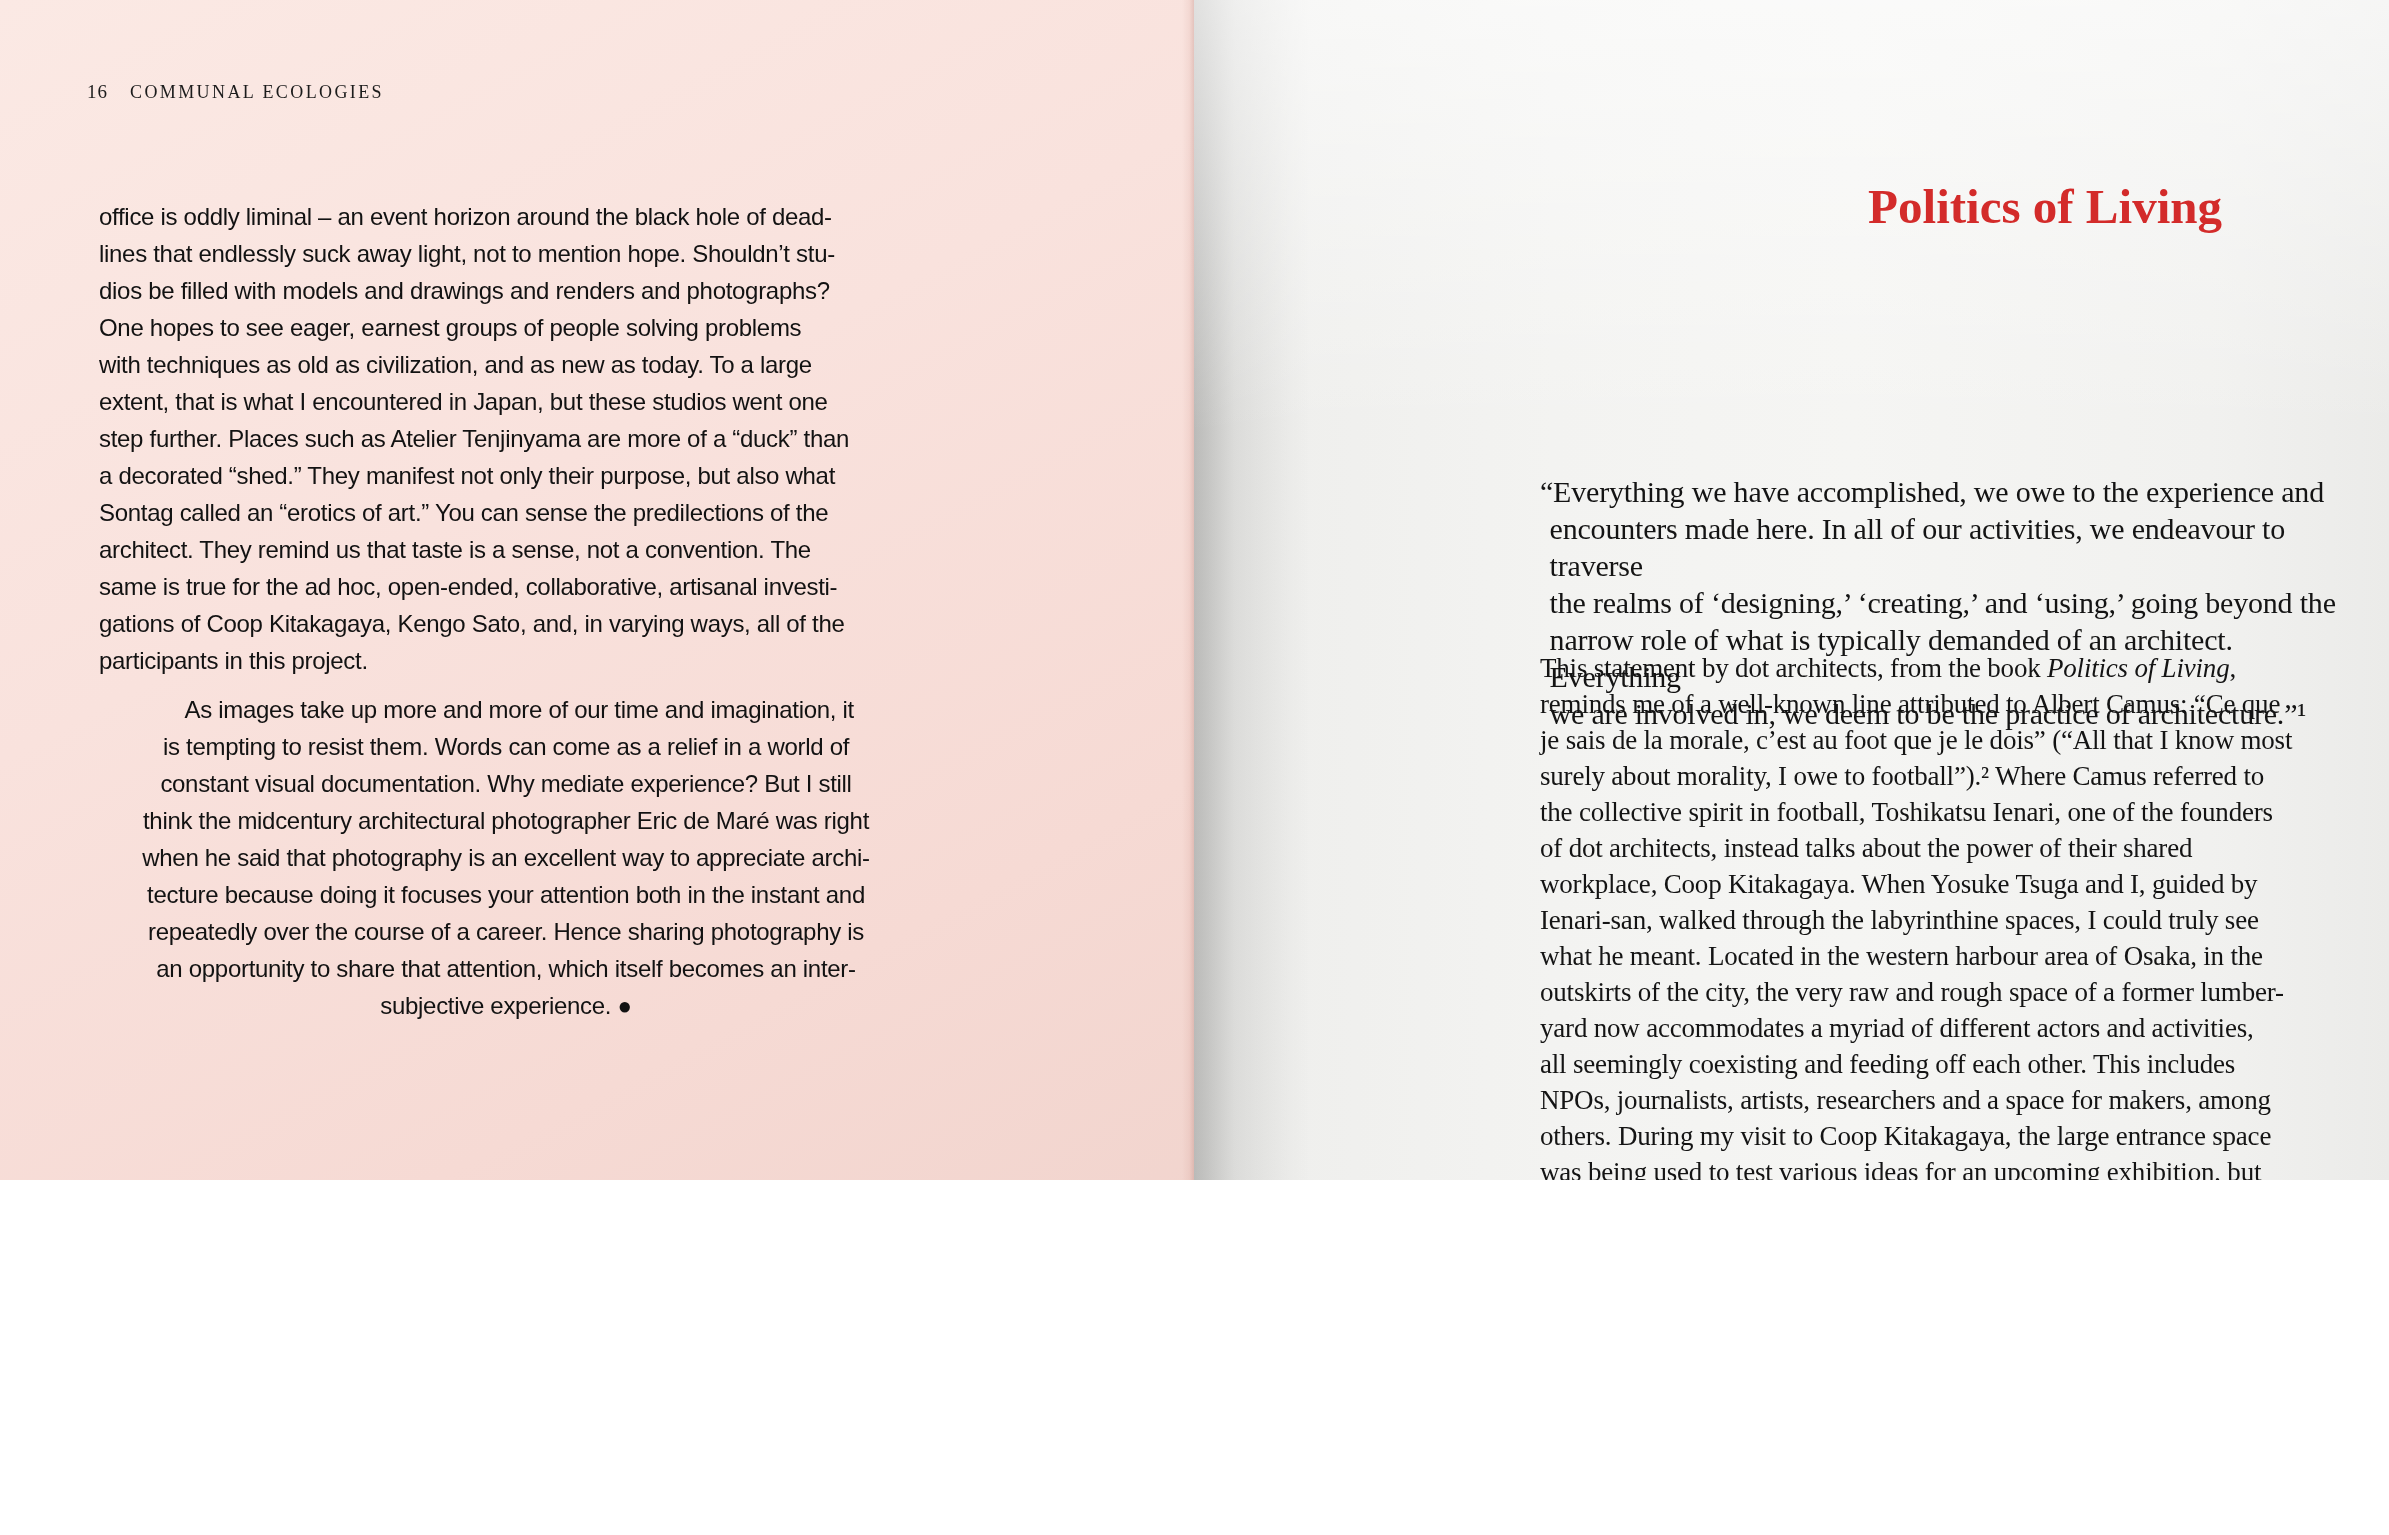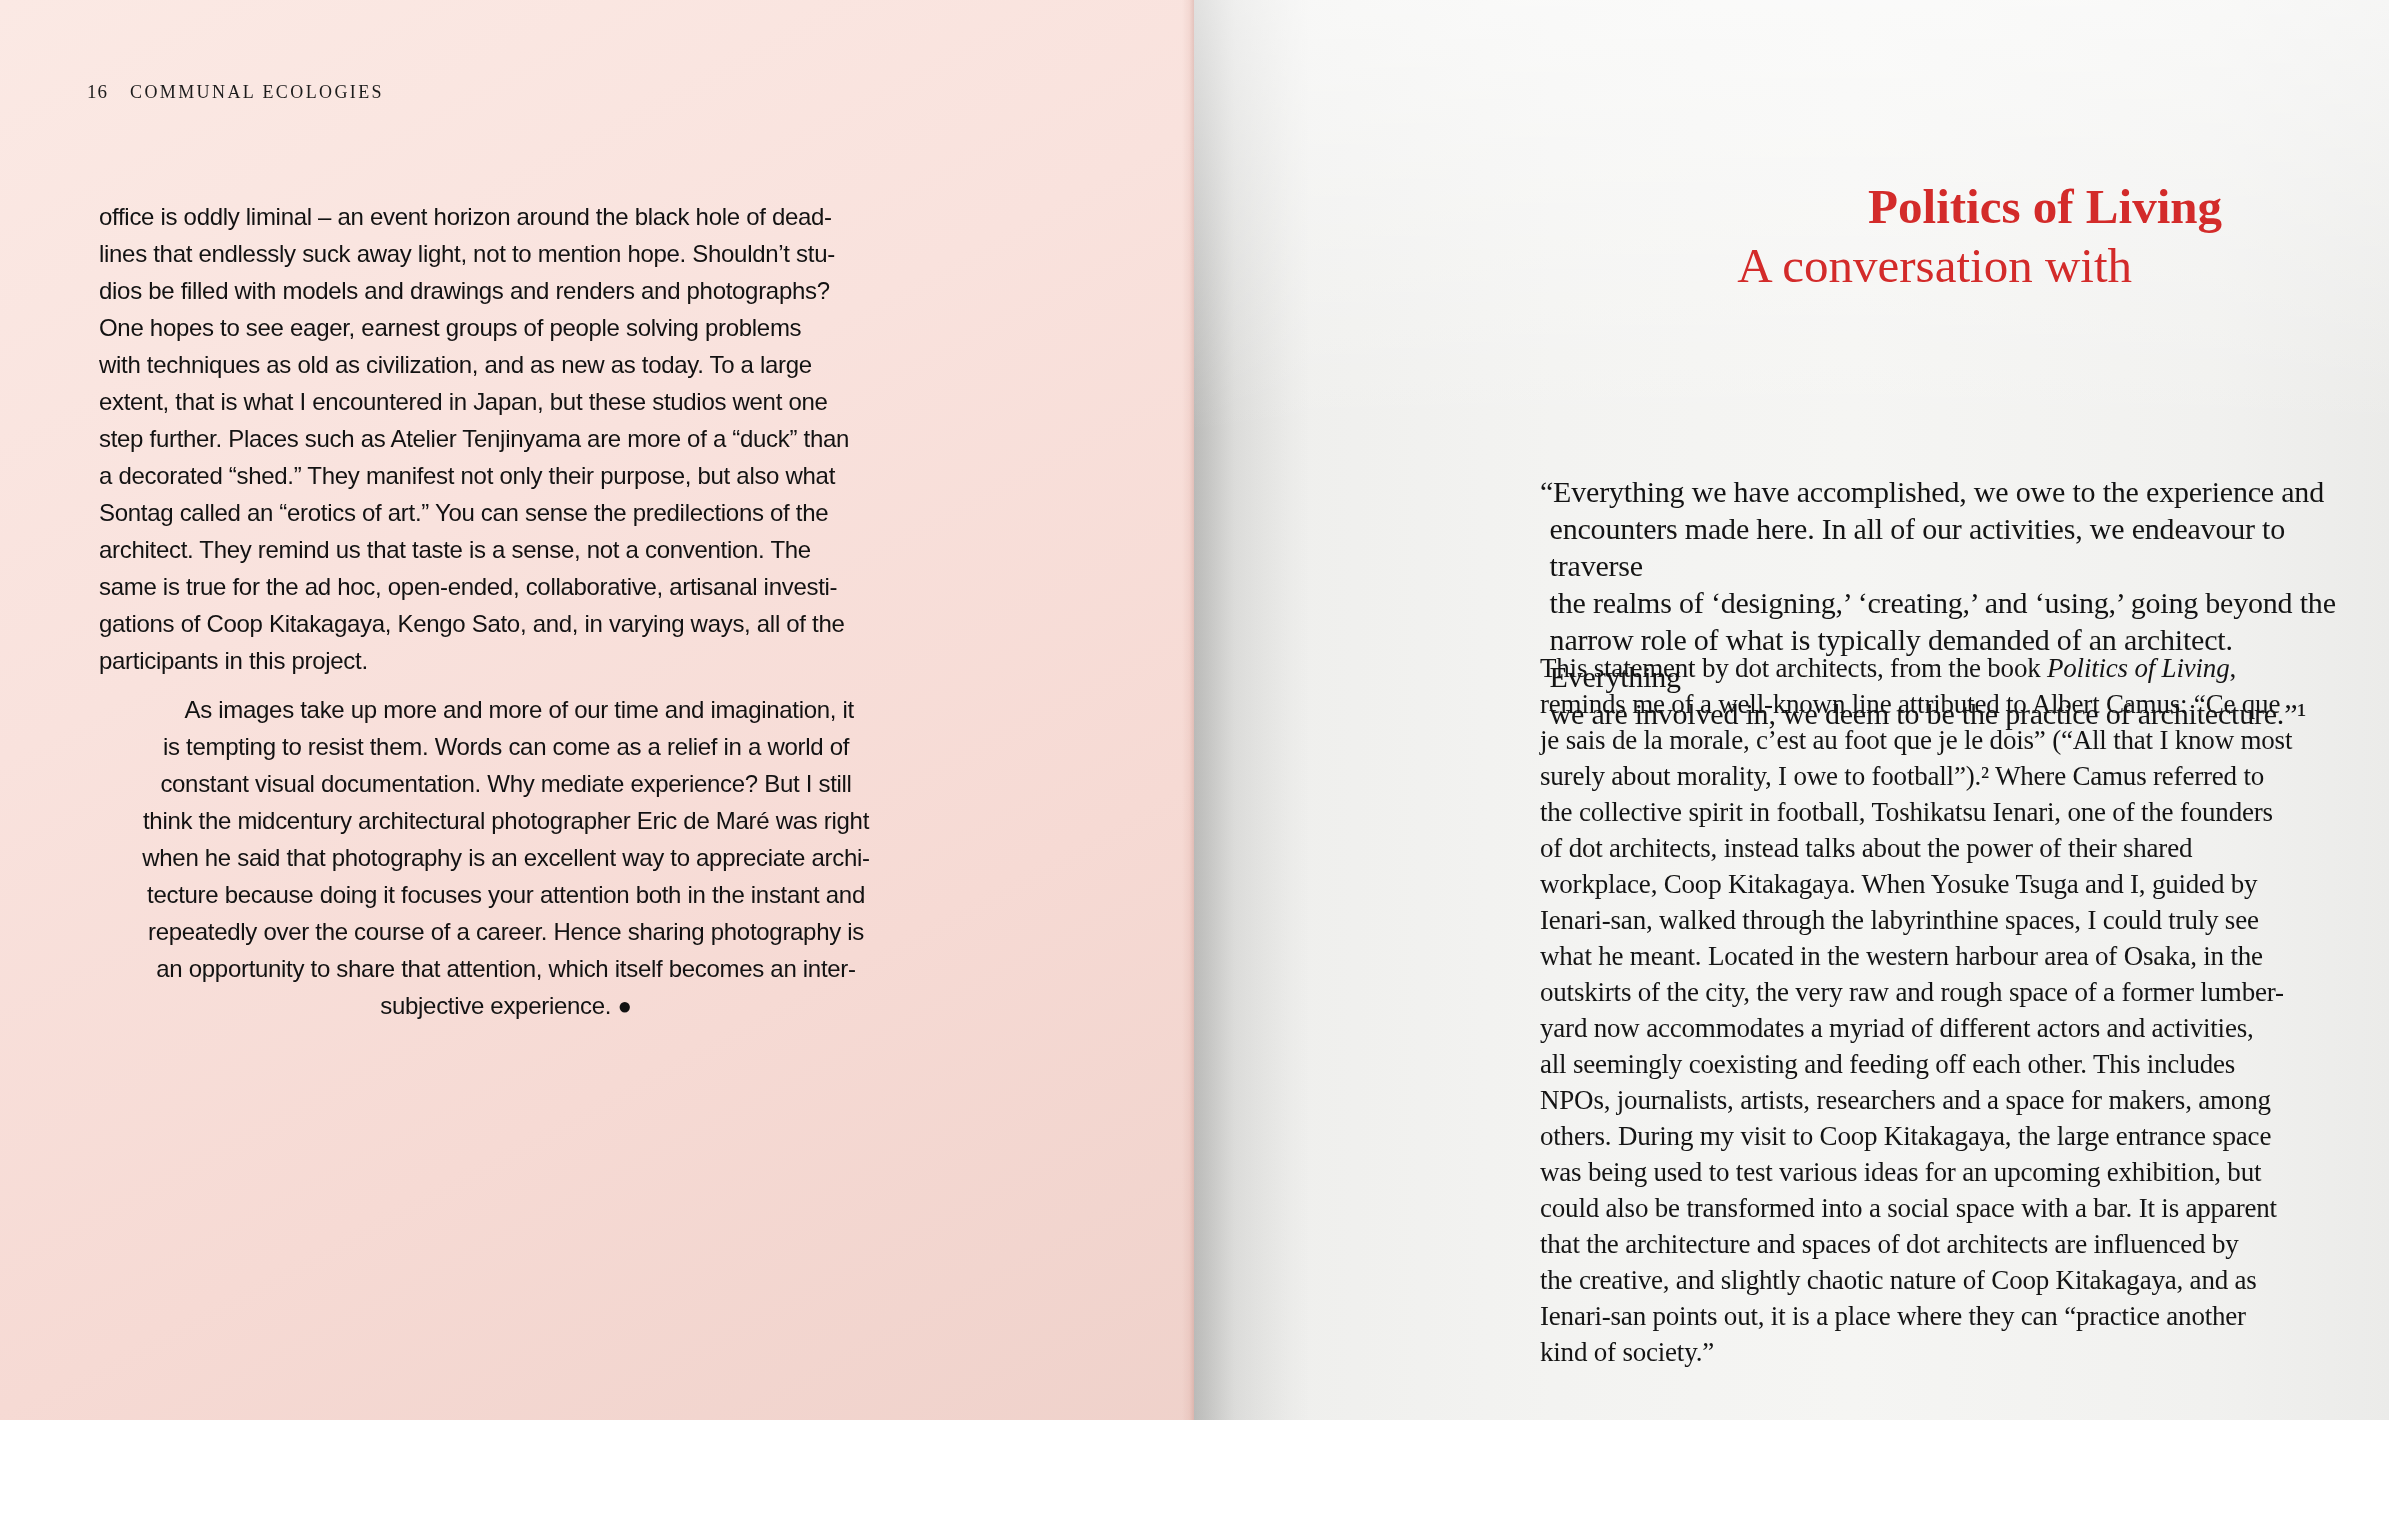--- a/index.html
+++ b/index.html
@@ -1,18 +1,18 @@
 <!DOCTYPE html>
 <html style="font-size:7.7px"><head>
 <meta charset="utf-8">
 <style>
   html,body{margin:0;padding:0;background:#fff;}
   .spread{
     position:relative;
-    width:2389px;height:1420px;
+    width:2389px;height:1180px;
     overflow:hidden;
     font-family:"Liberation Serif", serif;
   }
   
   .page-left{
     position:absolute;left:0;top:0;width:1194px;height:1536px;
     background:linear-gradient(152deg,#fbe9e4 0%,#f9e2dd 35%,#f6dad4 65%,#eed0c9 100%);
   }
   .page-left::after{ 
     content:"";position:absolute;right:0;top:0;width:12.5px;height:100%;
@@ -80,21 +80,20 @@
       <div class="para indent">As images take up more and more of our time and imagination, it<br>is tempting to resist them. Words can come as a relief in a world of<br>constant visual documentation. Why mediate experience? But I still<br>think the midcentury architectural photographer Eric de Maré was right<br>when he said that photography is an excellent way to appreciate archi-<br>tecture because doing it focuses your attention both in the instant and<br>repeatedly over the course of a career. Hence sharing photography is<br>an opportunity to share that attention, which itself becomes an inter-<br>subjective experience. ●</div>
     </div>
   </div>
 
   <div class="page-right">
     <div class="gutter-shadow"></div>
     <div class="top-sheen"></div>
 
     <div class="title-block">
       <div class="t1">Politics of Living</div>
-      <div class="t2">A conversation with</div>
     </div>
 
     <div class="quote">“Everything we have accomplished, we owe to the experience and<br>encounters made here. In all of our activities, we endeavour to traverse<br>the realms of ‘designing,’ ‘creating,’ and ‘using,’ going beyond the<br>narrow role of what is typically demanded of an architect. Everything<br>we are involved in, we deem to be the practice of architecture.”¹</div>
 
     <div class="rbody">This statement by dot architects, from the book <i>Politics of Living</i>,<br>reminds me of a well-known line attributed to Albert Camus: “Ce que<br>je sais de la morale, c’est au foot que je le dois” (“All that I know most<br>surely about morality, I owe to football”).² Where Camus referred to<br>the collective spirit in football, Toshikatsu Ienari, one of the founders<br>of dot architects, instead talks about the power of their shared<br>workplace, Coop Kitakagaya. When Yosuke Tsuga and I, guided by<br>Ienari-san, walked through the labyrinthine spaces, I could truly see<br>what he meant. Located in the western harbour area of Osaka, in the<br>outskirts of the city, the very raw and rough space of a former lumber-<br>yard now accommodates a myriad of different actors and activities,<br>all seemingly coexisting and feeding off each other. This includes<br>NPOs, journalists, artists, researchers and a space for makers, among<br>others. During my visit to Coop Kitakagaya, the large entrance space<br>was being used to test various ideas for an upcoming exhibition, but<br>could also be transformed into a social space with a bar. It is apparent<br>that the architecture and spaces of dot architects are influenced by<br>the creative, and slightly chaotic nature of Coop Kitakagaya, and as<br>Ienari-san points out, it is a place where they can “practice another<br>kind of society.”</div>
   </div>
 
 </div>
 
 

